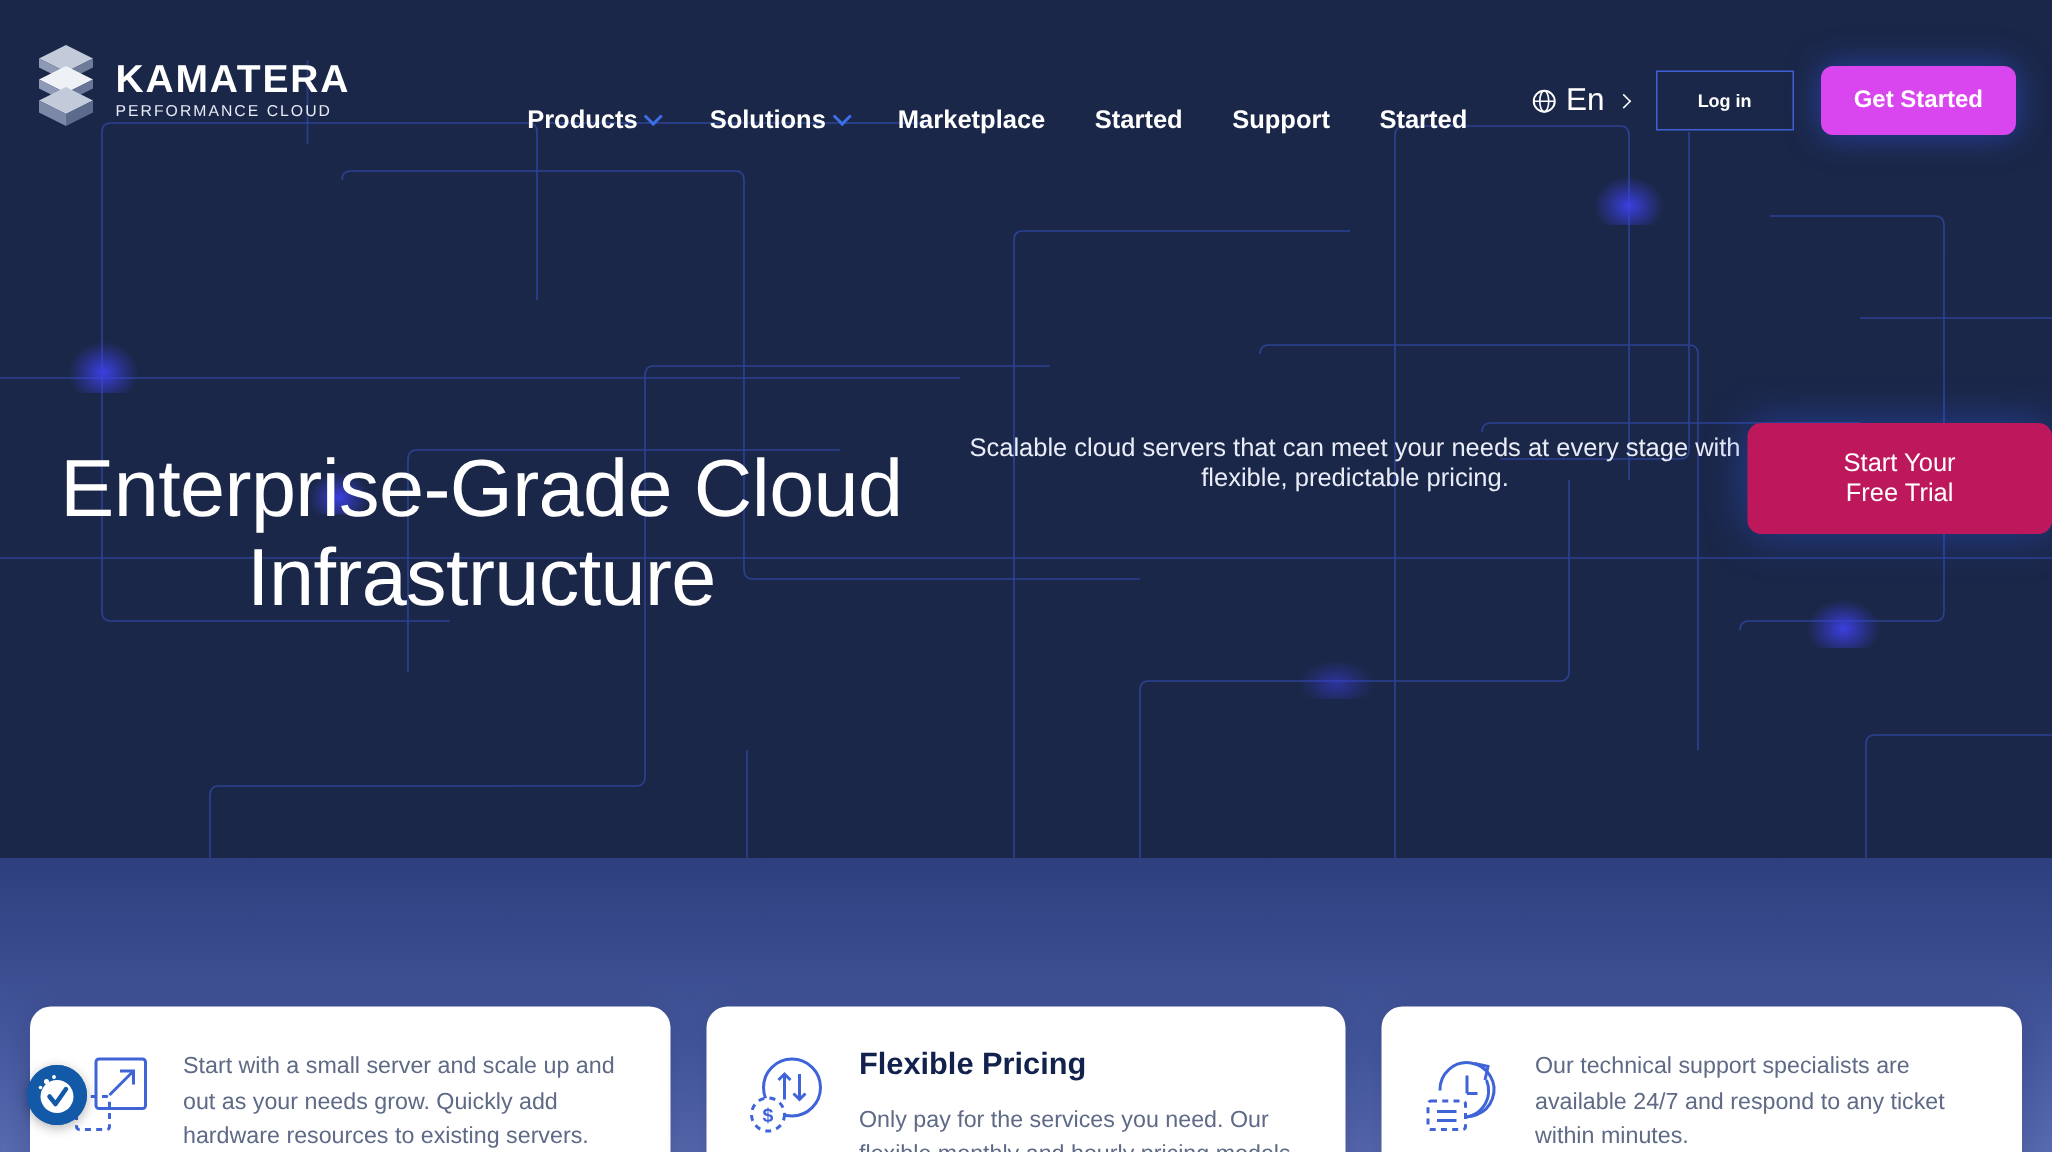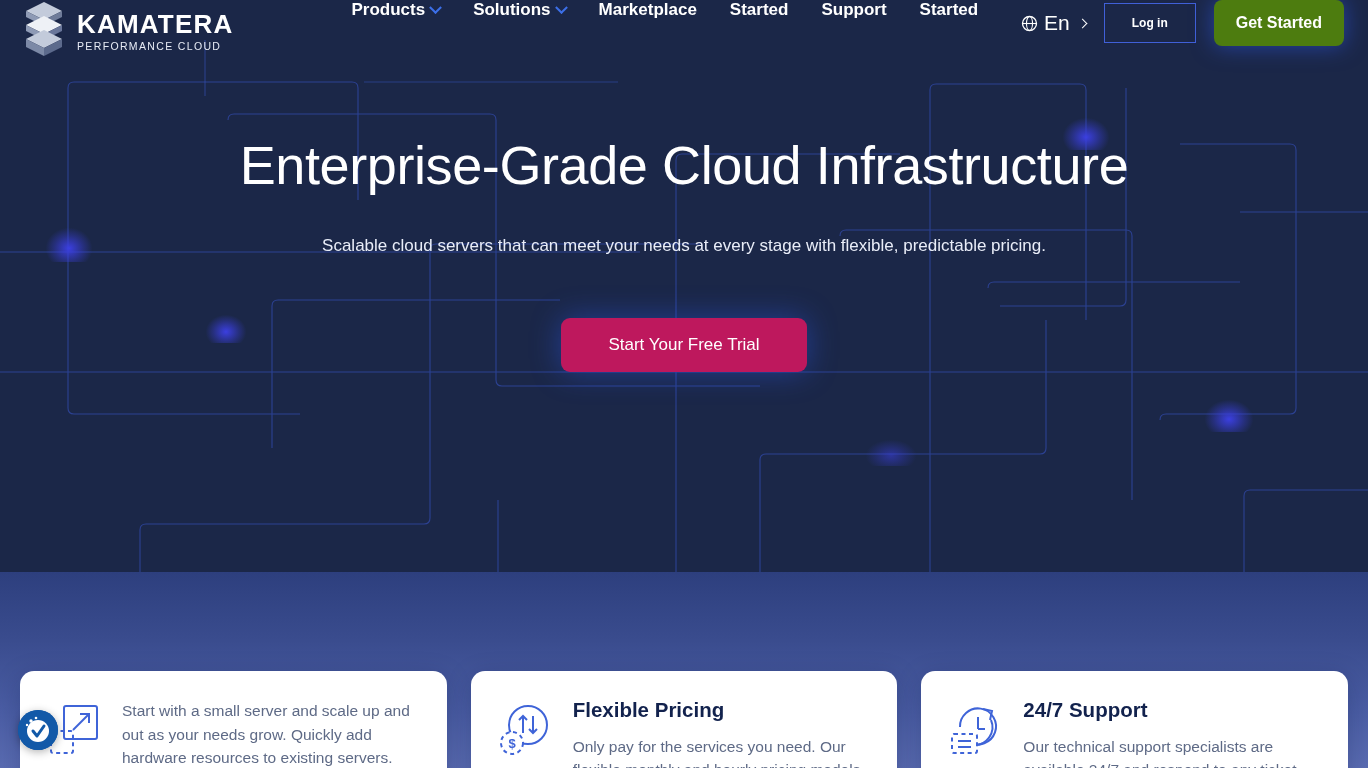--- a/index.html
+++ b/index.html
@@ -47,21 +47,21 @@
     background: linear-gradient(180deg, #2d3f7e 0%, #3a4c8e 35%, #4a5da4 70%, #5a6cb2 100%);
   }
 
   
   .header {
     position: absolute;
     top: 0; left: 0;
     width: 1368px;
     height: 90px;
     display: flex;
-    align-items: flex-start;
+    align-items: flex-end;
     padding: 0 24px;
     z-index: 40;
   }
 
   .logo-wrap { display: flex; align-items: center; gap: 13px; }
   .logo-mark { width: 40px; height: 62px; display:block; }
   .logo-text { display: flex; flex-direction: column; justify-content: center; }
   .logo-name {
     color: #ffffff;
     font-size: 26px;
@@ -131,39 +131,39 @@
     background: transparent;
     font-size: 12px;
     font-weight: bold;
     padding: 12px 27px;
     cursor: pointer;
     font-family: inherit;
   }
   .btn-start {
     border: none;
     border-radius: 8px;
-    background: #4d7c0f;
+    background: #d946ef;
     color: #ffffff;
     font-size: 16px;
     font-weight: bold;
     padding: 14px 22px;
     cursor: pointer;
     font-family: inherit;
     box-shadow: 0 0 22px rgba(47,91,240,0.55);
   }
 
   
   .hero {
     position: absolute;
     top: 0; left: 0;
     width: 1368px;
     height: 575px;
     z-index: 20;
     display: flex;
-    flex-direction: column;
+    flex-direction: row;
     align-items: center;
   }
   .hero-title {
     margin-top: 136px;
     color: #ffffff;
     font-size: 54px;
     font-weight: normal;
     letter-spacing: -0.4px;
     line-height: 1.08;
     text-align: center;
@@ -385,21 +385,20 @@
         <path d="M13 26 A18 18 0 1 1 22 41" fill="none" stroke="#3f64d8" stroke-width="2"></path>
         <path d="M44 19 A18 18 0 0 1 26 44" fill="none" stroke="#3f64d8" stroke-width="2"></path>
         <polyline points="36,8 45,10 43,19" fill="none" stroke="#3f64d8" stroke-width="2"></polyline>
         <line x1="31" y1="16" x2="31" y2="28" stroke="#3f64d8" stroke-width="2"></line>
         <line x1="31" y1="28" x2="38" y2="28" stroke="#3f64d8" stroke-width="2"></line>
         <rect x="5" y="33" width="25" height="19" rx="2" fill="#ffffff" stroke="#3f64d8" stroke-width="2" stroke-dasharray="4 3.5"></rect>
         <line x1="11" y1="40" x2="24" y2="40" stroke="#3f64d8" stroke-width="2"></line>
         <line x1="11" y1="46" x2="24" y2="46" stroke="#3f64d8" stroke-width="2"></line>
       </svg>
       <div class="card-body">
-        <div class="card-title">24/7 Support</div>
         <div class="card-text">Our technical support specialists are available 24/7 and respond to any ticket within minutes.</div>
       </div>
     </div>
   </div>
 
   <div class="a11y" title="">
     <svg width="40" height="40" viewBox="0 0 40 40">
       <circle cx="20" cy="20" r="20" fill="#1259a8"></circle>
       <circle cx="20" cy="21" r="11" fill="#ffffff"></circle>
       <path d="M13 20 Q20 13 27 20 L27 27 Q20 33 13 27 Z" fill="#1259a8" opacity="0"></path>

